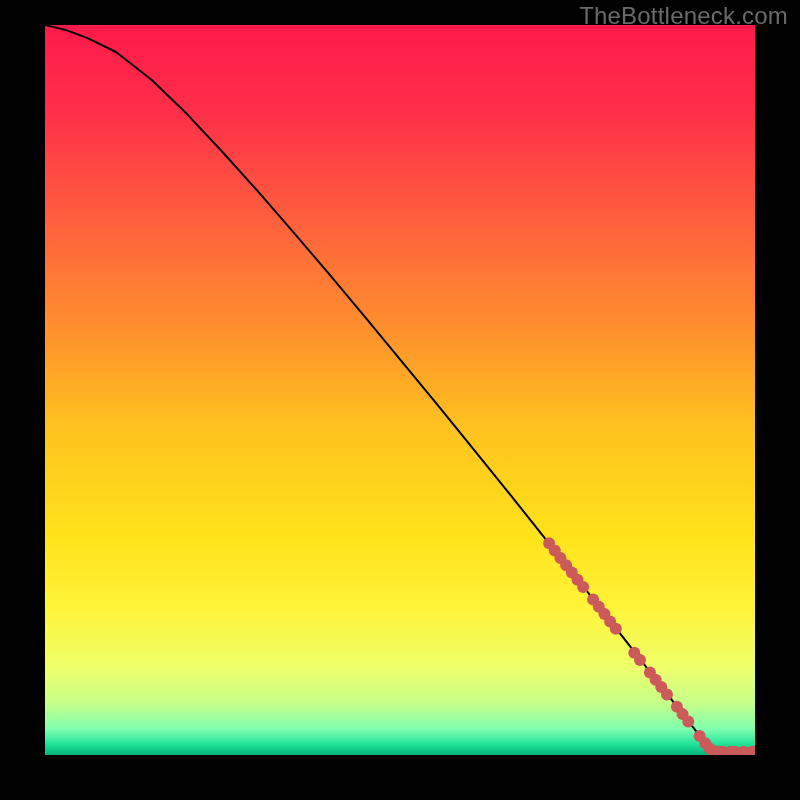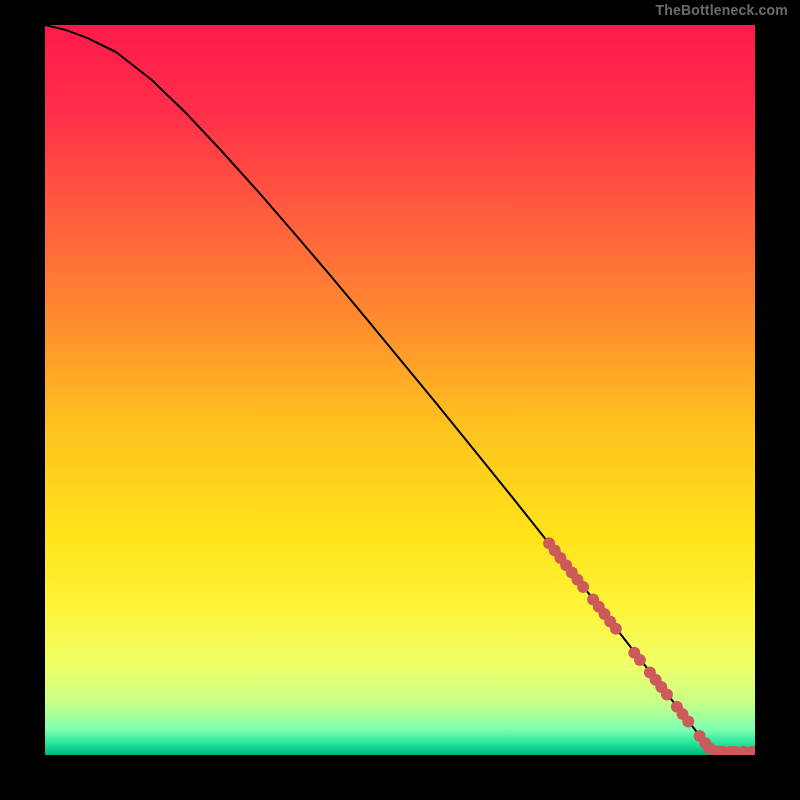--- a/index.html
+++ b/index.html
@@ -13,24 +13,24 @@
   }
   .stage {
     position: relative;
     width: 800px;
     height: 800px;
   }
   .watermark {
     position: absolute;
     top: 2px;
     right: 12px;
-    font-size: 14px;
+    font-size: 24px;
     color: #6a6a6a;
     letter-spacing: 0.2px;
-    font-weight: 700;
+    font-weight: 400;
   }
   .plot-wrap {
     position: absolute;
     left: 45px;
     top: 25px;
     width: 710px;
     height: 730px;
   }
   .plot-wrap svg {
     display: block;

